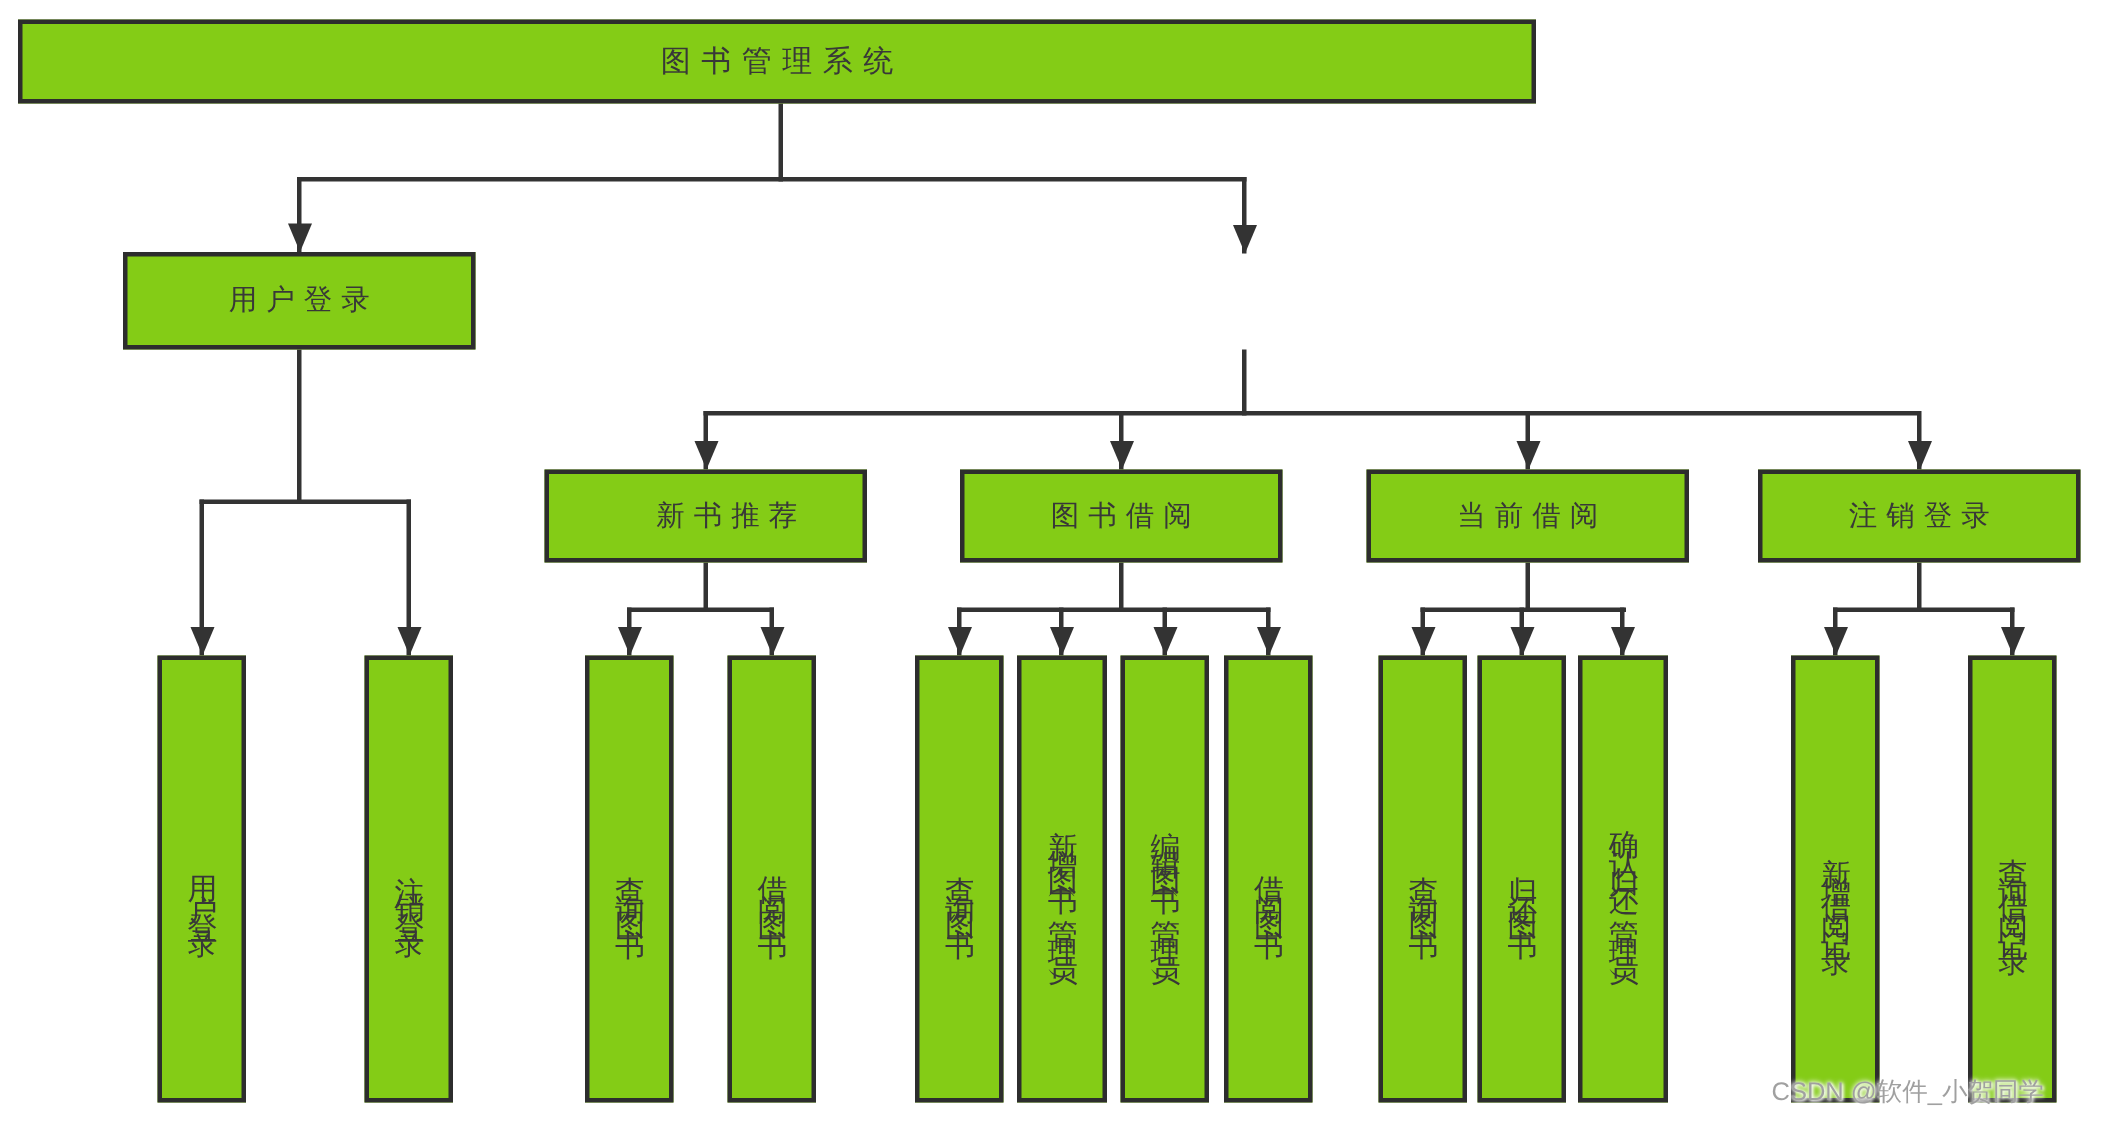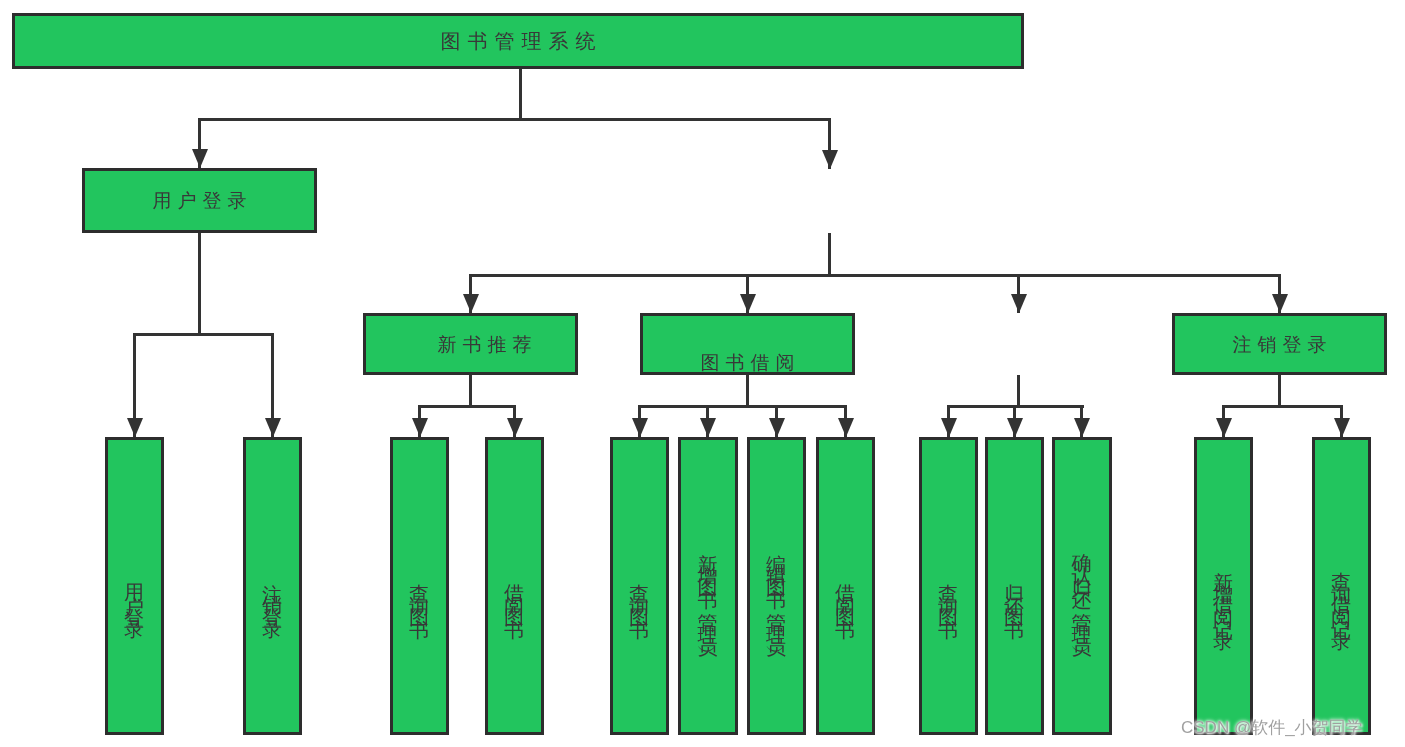--- a/index.html
+++ b/index.html
@@ -16,21 +16,21 @@
   }
   .canvas {
     position: relative;
     width: 1405px; height: 747px;
     background: var(--background);
     overflow: hidden;
   }
   .box {
     position: absolute;
     box-sizing: border-box;
-    background: #22c55e;
+    background: #84cc16;
     border: 3px solid var(--border);
     display: flex;
     align-items: center;
     justify-content: center;
     z-index: 2;
   }
   .box .lbl {
     color: var(--text);
     font-size: 19px;
     letter-spacing: 6px;
@@ -86,22 +86,25 @@
     <span class="lbl">图书管理系统</span>
   </div>
 
   <div class="box" style="left:82px;top:168px;width:235px;height:65px;">
     <span class="lbl">用户登录</span>
   </div>
 
   <div class="box" style="left:363px;top:313px;width:215px;height:62px;padding-left:28px;">
     <span class="lbl">新书推荐</span>
   </div>
-  <div class="box" style="left:640px;top:313px;width:215px;height:62px;align-items:flex-end;">
+  <div class="box" style="left:640px;top:313px;width:215px;height:62px;">
     <span class="lbl">图书借阅</span>
+  </div>
+  <div class="box" style="left:911px;top:313px;width:215px;height:62px;">
+    <span class="lbl">当前借阅</span>
   </div>
   <div class="box" style="left:1172px;top:313px;width:215px;height:62px;">
     <span class="lbl">注销登录</span>
   </div>
 
   <div class="box leaf" style="left:105px;top:437px;width:59px;height:298px;">
     <span class="lbl">用户登录</span>
   </div>
   <div class="box leaf" style="left:243px;top:437px;width:59px;height:298px;">
     <span class="lbl">注销登录</span>

